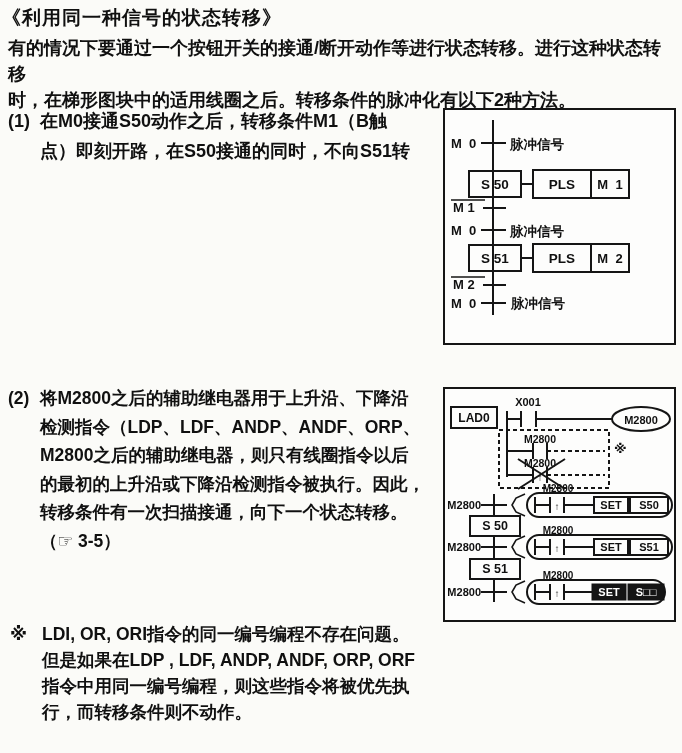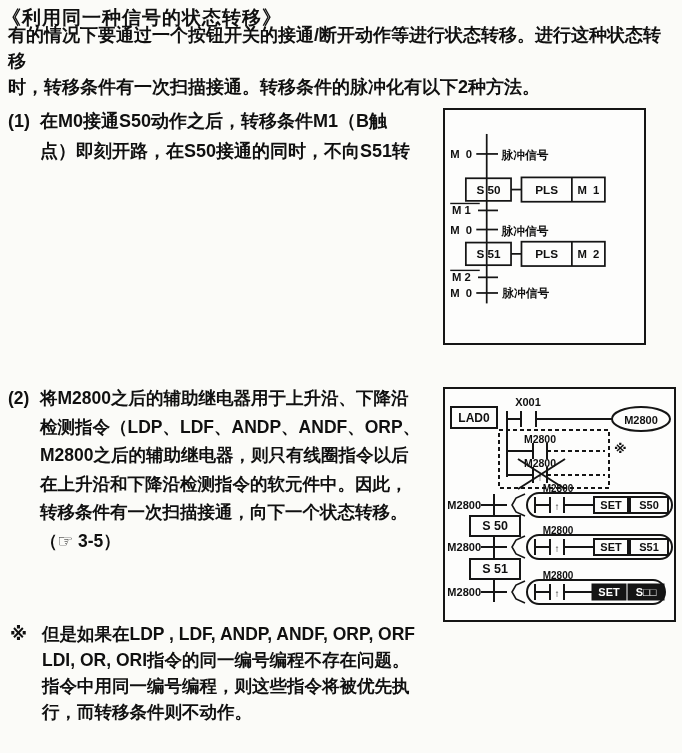--- a/index.html
+++ b/index.html
@@ -5,46 +5,46 @@
   * { box-sizing: border-box; }
   html, body { margin: 0; padding: 0; }
   body {
     width: 682px; height: 753px; position: relative; overflow: hidden;
     background: #fbfbf8; color: #101010;
     font-family: "Liberation Sans", "DejaVu Sans", sans-serif;
     font-weight: 700;
   }
   .abs { position: absolute; }
   #title { left: 2px; top: 5px; font-size: 19px; letter-spacing: 1px; }
-  #intro { left: 8px; top: 22px; width: 670px; font-size: 18px; line-height: 26px; }
+  #intro { left: 8px; top: 35px; width: 670px; font-size: 18px; line-height: 26px; }
   .item { display: flex; align-items: flex-start; }
   .item .marker { flex: 0 0 32px; }
   #item1 { left: 8px; top: 106px; width: 436px; font-size: 18px; line-height: 30px; }
   #item2 { left: 8px; top: 384px; width: 438px; font-size: 17.5px; line-height: 28.5px; }
   #note  { left: 10px; top: 621px; width: 462px; font-size: 17.5px; line-height: 26px; }
   .figure { border: 2px solid #151515; background: #fdfdfc; }
-  #fig1 { left: 443px; top: 108px; width: 203px; height: 237px; }
+  #fig1 { left: 443px; top: 108px; width: 233px; height: 237px; }
   #fig2 { left: 443px; top: 387px; width: 233px; height: 235px; }
   .figure svg { display: block; width: 100%; height: 100%; }
   svg text { font-family: inherit; font-weight: 700; fill: #101010; }
   .ln  { stroke: #151515; stroke-width: 2; fill: none; }
   .thin { stroke-width: 1.6; }
   .dash { stroke-dasharray: 4 3; stroke-width: 1.8; }
   .bx  { fill: none; stroke: #151515; stroke-width: 2; }
   .inv { fill: #151515; stroke: #151515; }
   .wtxt { fill: #ffffff; }
 </style>
 </head>
 <body>
 
 <div class="abs" id="title">《利用同一种信号的状态转移》</div>
 
 <div class="abs" id="intro">
   <div>有的情况下要通过一个按钮开关的接通/断开动作等进行状态转移。进行这种状态转移</div>
-  <div>时，转移条件有一次扫描接通。转移条件的脉冲化有以下2种方法。</div>
+  <div>时，在梯形图块中的适用线圈之后。转移条件的脉冲化有以下2种方法。</div>
 </div>
 
 <div class="abs item" id="item1">
   <div class="marker">(1)</div>
   <div>
     <div>在M0接通S50动作之后，转移条件M1（B触</div>
     <div>点）即刻开路，在S50接通的同时，不向S51转</div>
   </div>
 </div>
 
@@ -89,21 +89,21 @@
     <text x="66" y="198" font-size="13.5">脉冲信号</text>
   </svg>
 </div>
 
 <div class="abs item" id="item2">
   <div class="marker">(2)</div>
   <div>
     <div>将M2800之后的辅助继电器用于上升沿、下降沿</div>
     <div>检测指令（LDP、LDF、ANDP、ANDF、ORP、</div>
     <div>M2800之后的辅助继电器，则只有线圈指令以后</div>
-    <div>在上升沿和下降沿检测指令的软元件中。因此，</div>
+    <div>的最初的上升沿或下降沿检测指令被执行。因此，</div>
     <div>转移条件有一次扫描接通，向下一个状态转移。</div>
     <div>（☞ 3-5）</div>
   </div>
 </div>
 
 <div class="abs figure" id="fig2">
   <svg viewBox="0 0 229 231">
 
     <rect class="bx" x="6" y="18" width="46" height="21"></rect>
     <text x="29" y="33" text-anchor="middle" font-size="12">LAD0</text>
@@ -188,18 +188,18 @@
     <rect class="inv" x="147" y="195" width="34" height="16"></rect>
     <text class="wtxt" x="164" y="207" text-anchor="middle" font-size="11">SET</text>
     <rect class="inv" x="183" y="195" width="36" height="16"></rect>
     <text class="wtxt" x="201" y="207" text-anchor="middle" font-size="11">S□□</text>
   </svg>
 </div>
 
 <div class="abs item" id="note">
   <div class="marker">※</div>
   <div>
+    <div>LDI, OR, ORI指令的同一编号编程不存在问题。</div>
     <div>但是如果在LDP , LDF, ANDP, ANDF, ORP, ORF</div>
-    <div>LDI, OR, ORI指令的同一编号编程不存在问题。</div>
     <div>指令中用同一编号编程，则这些指令将被优先执</div>
     <div>行，而转移条件则不动作。</div>
   </div>
 </div>
 
 </body></html>

